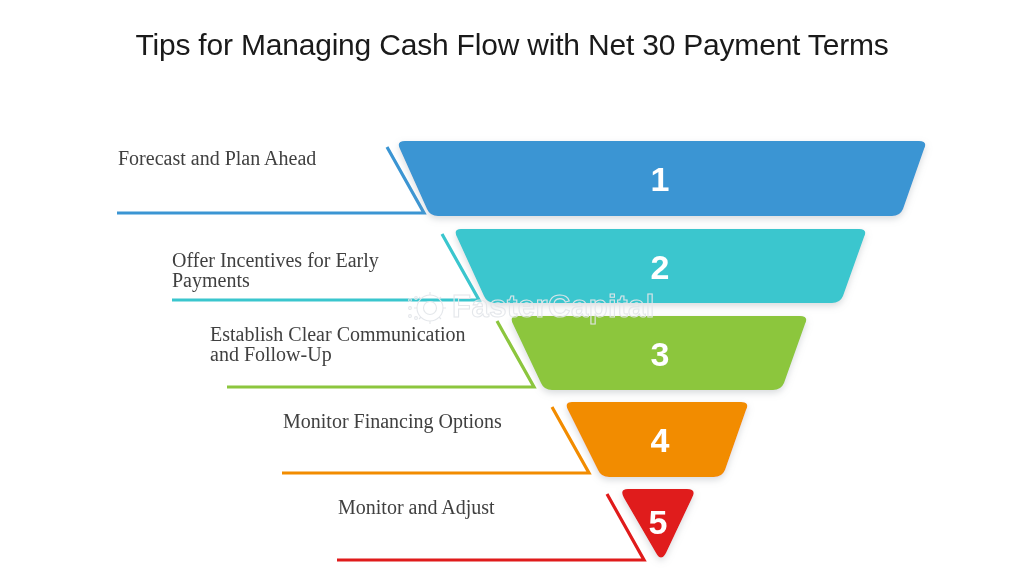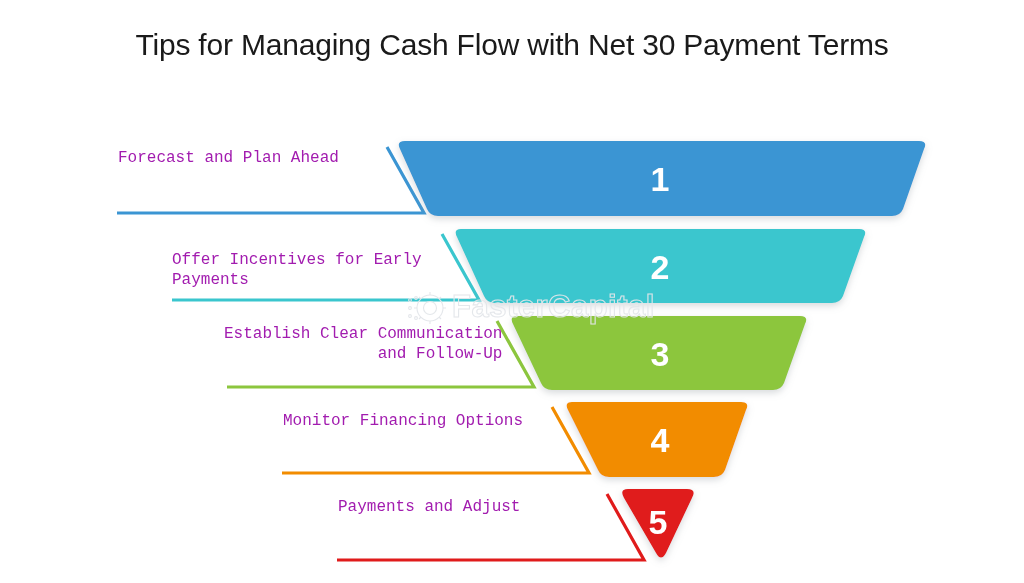--- a/index.html
+++ b/index.html
@@ -29,24 +29,24 @@
   }
   #funnel-infographic {
     position: absolute;
     left: 0;
     top: 0;
     width: 1024px;
     height: 583px;
   }
   .step-label {
     position: absolute;
-    font-size: 16px;
+    font-size: 20px;
     line-height: 20px;
-    color: #a21caf;
-    font-family: Liberation Mono, monospace;
+    color: #404040;
+    font-family: Liberation Serif, serif;
     white-space: pre-line;
   }
   .funnel-number {
     fill: #ffffff;
     font-family: "Liberation Sans", sans-serif;
     font-size: 34px;
     font-weight: bold;
     text-anchor: middle;
   }
   .watermark-text {
@@ -132,18 +132,18 @@
     </g>
     <text class="watermark-text" x="452" y="317">FasterCapital</text>
   </g>
 </svg>
 
 <div class="step-label" style="left:118px; top:148px;">Forecast and Plan Ahead</div>
 
 <div class="step-label" style="left:172px; top:250px;">Offer Incentives for Early
 Payments</div>
 
-<div class="step-label" style="left:224px; top:324px;text-align:right;">Establish Clear Communication
+<div class="step-label" style="left:210px; top:324px;">Establish Clear Communication
 and Follow-Up</div>
 
 <div class="step-label" style="left:283px; top:411px;">Monitor Financing Options</div>
 
-<div class="step-label" style="left:338px; top:497px;">Payments and Adjust</div>
+<div class="step-label" style="left:338px; top:497px;">Monitor and Adjust</div>
 
 </body></html>

